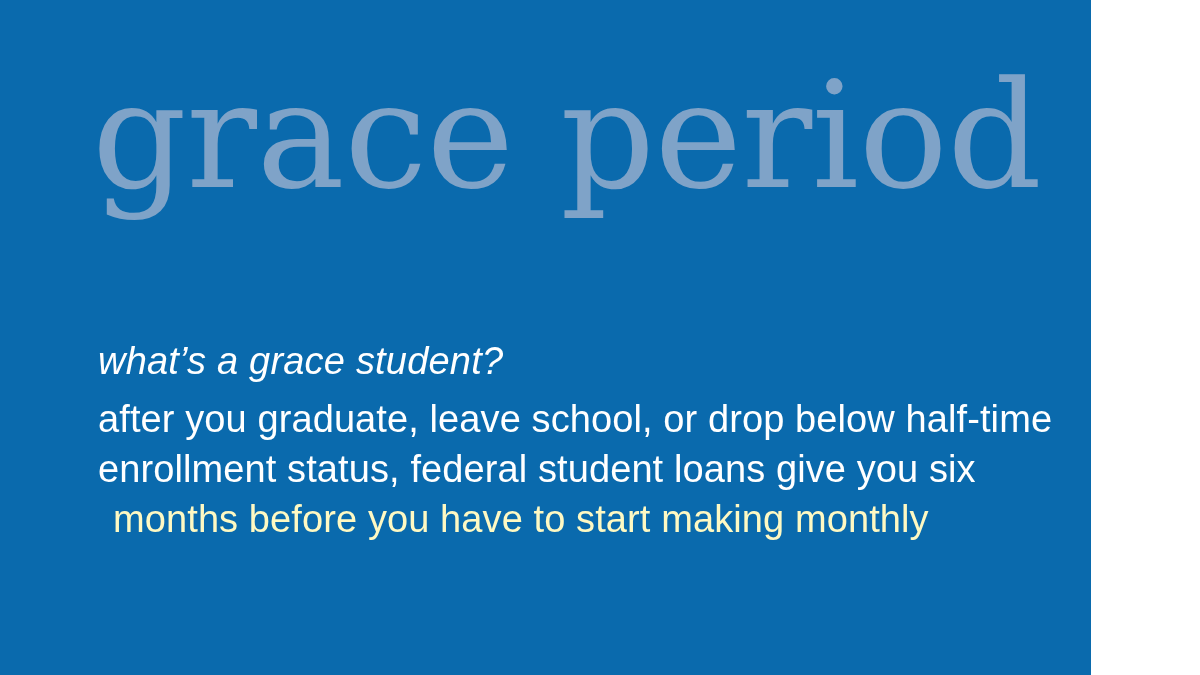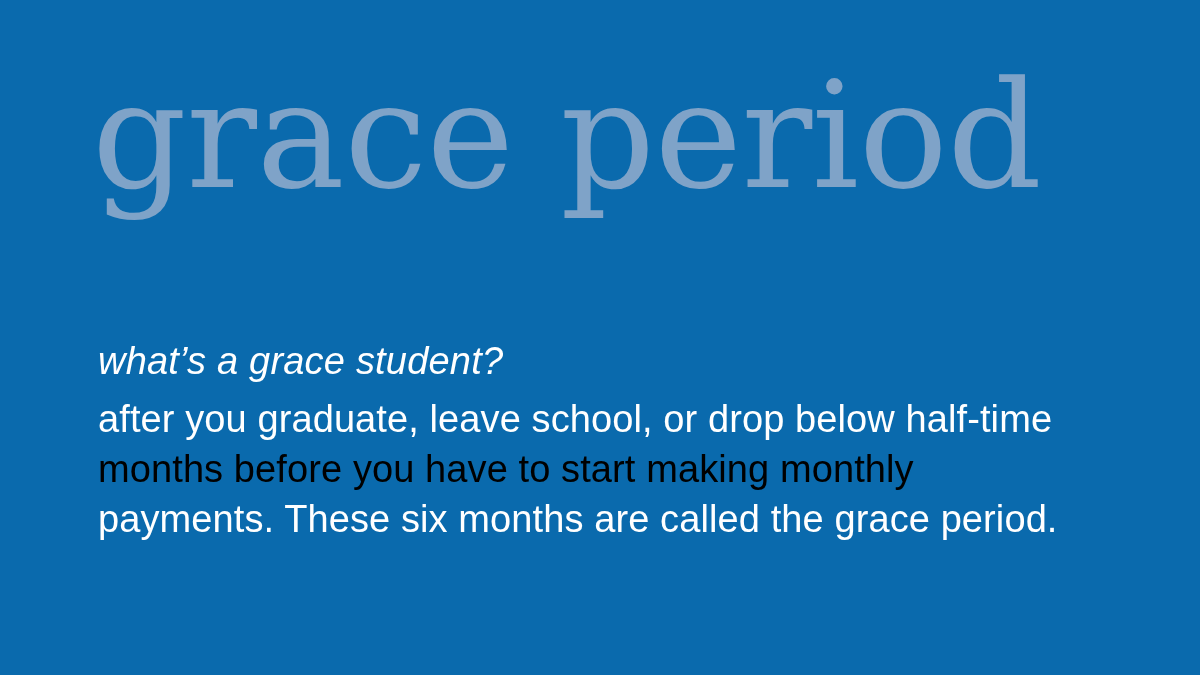--- a/index.html
+++ b/index.html
@@ -10,21 +10,21 @@
 
   body {
     width: 1200px;
     height: 675px;
     overflow: hidden;
     font-family: "Liberation Sans", sans-serif;
   }
 
   #slide {
     position: relative;
-    width: 1200px;
+    width: 1091px;
     height: 675px;
     background: #0a6aad;
     box-sizing: border-box;
     overflow: hidden;
   }
 
   
   #headline {
     position: absolute;
     left: 92px;
@@ -72,20 +72,20 @@
 <div id="slide" style="background: rgb(10, 106, 173);">
 
   <h1 id="headline" style="color: rgb(127, 163, 200);">grace period</h1>
 
   <div id="body-block">
 
     <p class="body-line question" style="color: rgb(255, 255, 255);">what’s a grace student?</p>
 
     <p class="body-line" style="color: rgb(255, 255, 255); margin-top: 8px;">after you graduate, leave school, or drop below half-time</p>
 
+    <p class="body-line" style="color: rgb(255, 255, 255);">enrollment status, federal student loans give you six</p>
 
-    <p class="body-line" style="color: #000000;">months before you have to start making monthly</p>
+    <p class="body-line" style="color: #fef9c3; margin-left: 15px;">months before you have to start making monthly</p>
 
-    <p class="body-line" style="color: rgb(255, 255, 255);">payments. These six months are called the grace period.</p>
 
   </div>
 
 </div>
 
 </body></html>

